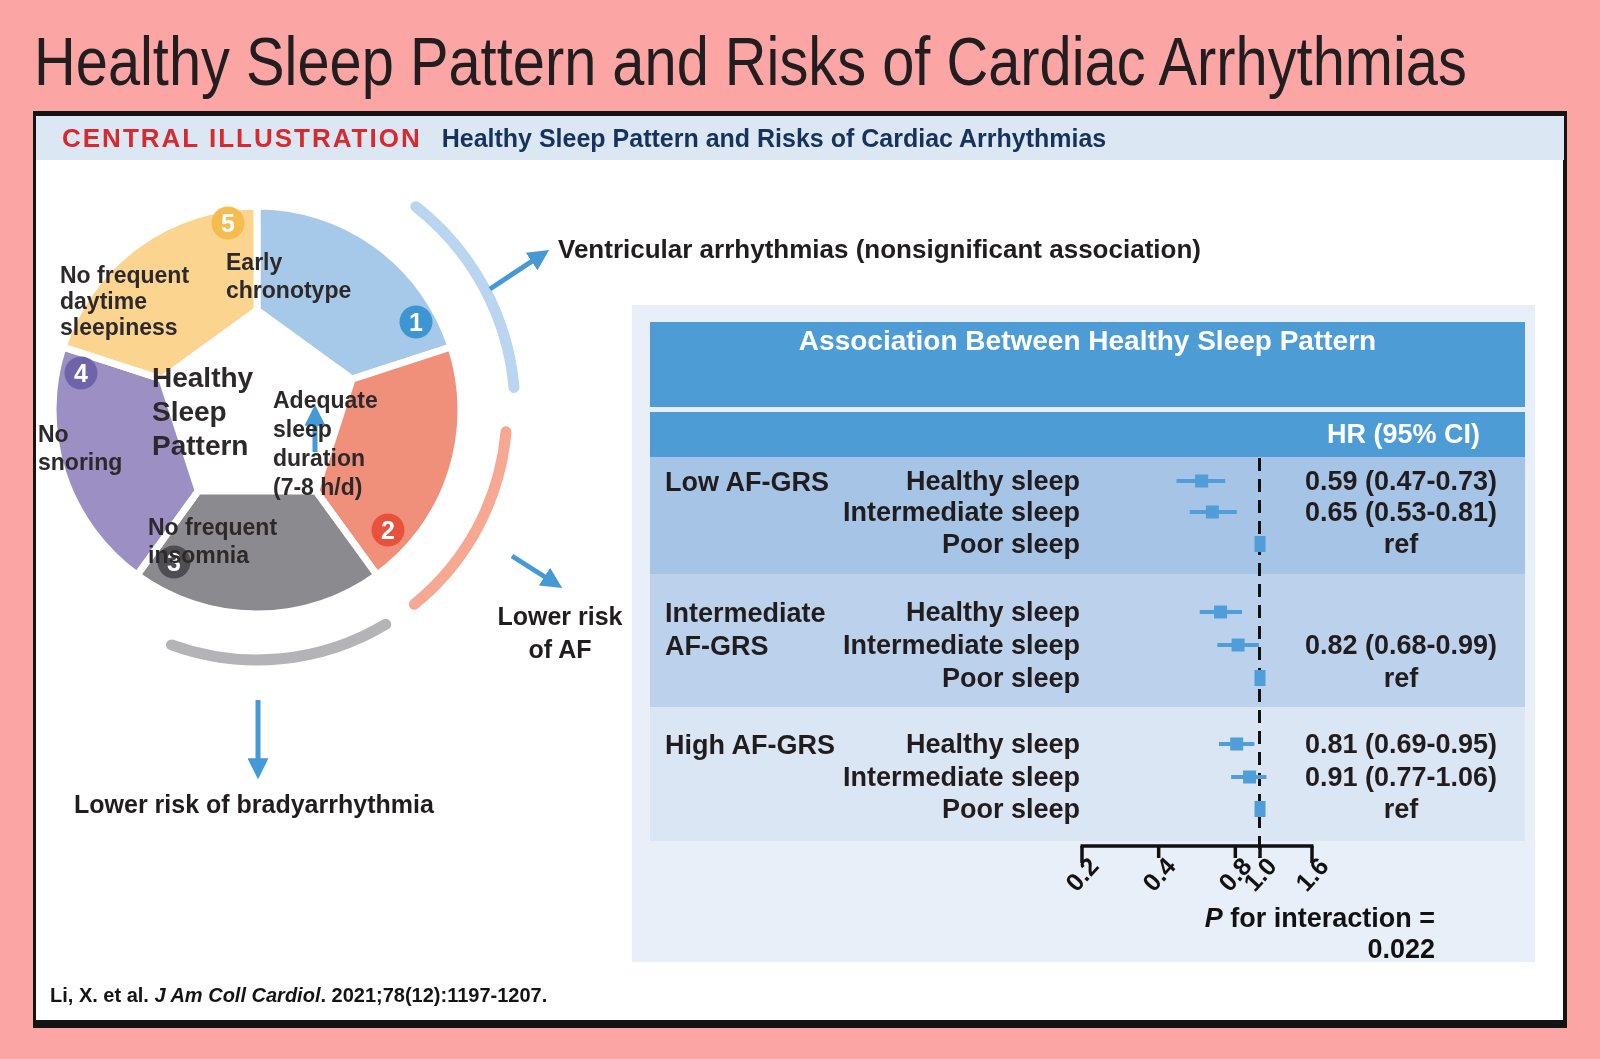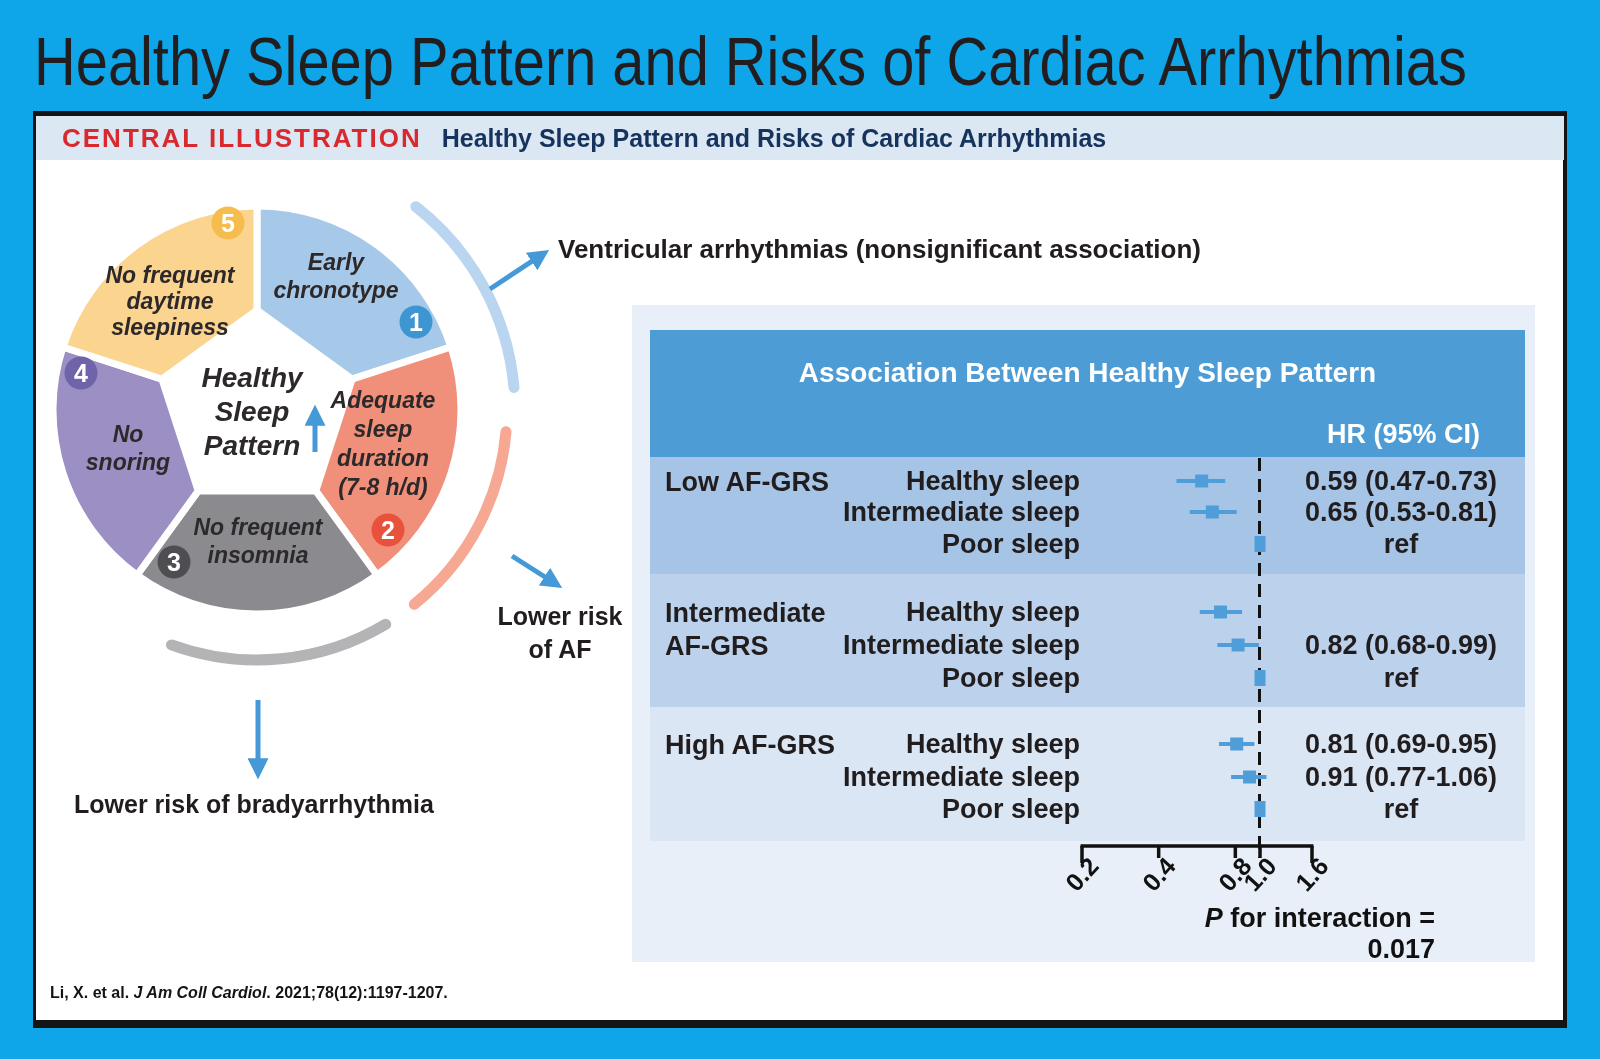--- a/index.html
+++ b/index.html
@@ -1,45 +1,45 @@
 <!DOCTYPE html>
 <html><head>
 <meta charset="utf-8">
 <style>
   html,body{margin:0;padding:0;background:#ffffff;}
   body{width:1600px;height:1059px;position:relative;font-family:"Liberation Sans",sans-serif;}
   .abs{position:absolute;}
-  #stage{position:relative;width:1600px;height:1059px;overflow:hidden;background:#0ea5e9;}
+  #stage{position:relative;width:1600px;height:1059px;overflow:hidden;background:#fca5a5;}
   #main-title{left:34px;top:22px;font-size:68px;font-weight:300;color:#221e1f;letter-spacing:0px;
               transform:scaleX(.85);transform-origin:left top;white-space:nowrap;}
   #figure-box{left:33px;top:111px;width:1534px;height:917px;border:solid #141414;
               border-width:5px 4px 8px 3px;background:#fff;box-sizing:border-box;}
   #banner{left:36px;top:116px;width:1528px;height:44px;background:#dbe7f3;
           display:flex;align-items:center;padding-left:26px;box-sizing:border-box;}
   #banner .kicker{color:#d8292f;font-weight:bold;font-size:26px;letter-spacing:2px;}
   #banner .btitle{color:#16335e;font-weight:bold;font-size:25px;margin-left:20px;}
   #panel{left:632px;top:305px;width:903px;height:657px;background:#e8eff8;}
   .band{left:650px;width:875px;}
-  #title-band{top:330px;height:85px;background:#4d9cd6;color:#fff;font-weight:bold;font-size:28px;
-              text-align:center;line-height:37px;padding-top:24px;box-sizing:border-box;}
+  #title-band{top:322px;height:85px;background:#4d9cd6;color:#fff;font-weight:bold;font-size:28px;
+              text-align:center;line-height:37px;padding-top:0;box-sizing:border-box;}
   #hr-band{top:412px;height:45px;background:#4d9cd6;color:#fff;font-weight:bold;font-size:27px;
            text-align:right;line-height:45px;padding-right:45px;box-sizing:border-box;}
   #group1-band{top:457px;height:117px;background:#a6c4e5;}
   #group2-band{top:574px;height:133px;background:#bcd2ec;}
   #group3-band{top:707px;height:134px;background:#dbe6f4;}
   .tbl-text{color:#211d1e;font-weight:bold;font-size:27px;line-height:32px;white-space:nowrap;}
   .sleep-label{left:760px;width:320px;text-align:right;}
   .hr-val{left:1290px;width:222px;text-align:center;}
-  .wlabel{text-align:center;font-weight:bold;font-size:23px;line-height:28px;color:#2d292a;font-style:italic;}
+  .wlabel{font-weight:bold;font-size:23px;line-height:28px;color:#2d292a;}
   .outcome{font-weight:bold;color:#211d1e;}
   #tick-labels .tick{position:absolute;top:860px;width:60px;text-align:center;transform:rotate(-48deg);
                      font-weight:bold;font-size:25px;color:#111;}
   #p-interaction{left:1135px;top:903px;width:300px;text-align:right;font-weight:bold;font-size:27px;color:#111;}
   #p-interaction .pit{font-style:italic;}
-  #citation{left:50px;top:984px;font-weight:bold;font-size:16px;color:#141414;}
+  #citation{left:50px;top:984px;font-weight:bold;font-size:20px;color:#141414;}
   #citation .jit{font-style:italic;}
   svg{position:absolute;left:0;top:0;}
 </style>
 </head>
 <body>
 <div id="stage">
 
   <div class="abs" id="main-title">Healthy Sleep Pattern and Risks of Cardiac Arrhythmias</div>
 
   <div class="abs" id="figure-box"></div>
@@ -182,20 +182,20 @@
 
   <div id="tick-labels">
       <span class="tick" style="left: 1052px;">0.2</span>
       <span class="tick" style="left: 1128.67px;">0.4</span>
       <span class="tick" style="left: 1205.33px;">0.8</span>
       <span class="tick" style="left: 1230.01px;">1.0</span>
       <span class="tick" style="left: 1282px;">1.6</span>
     </div>
 
   <div class="abs" id="p-interaction">
-    <span class="pit">P</span><span> for interaction = 0.017</span>
+    <span class="pit">P</span><span> for interaction = 0.022</span>
   </div>
 
   <div class="abs" id="citation">
     <span>Li, X. et al. </span><span class="jit">J Am Coll Cardiol</span><span>. 2021;78(12):1197-1207.</span>
   </div>
 
 </div>
 
 </body></html>

